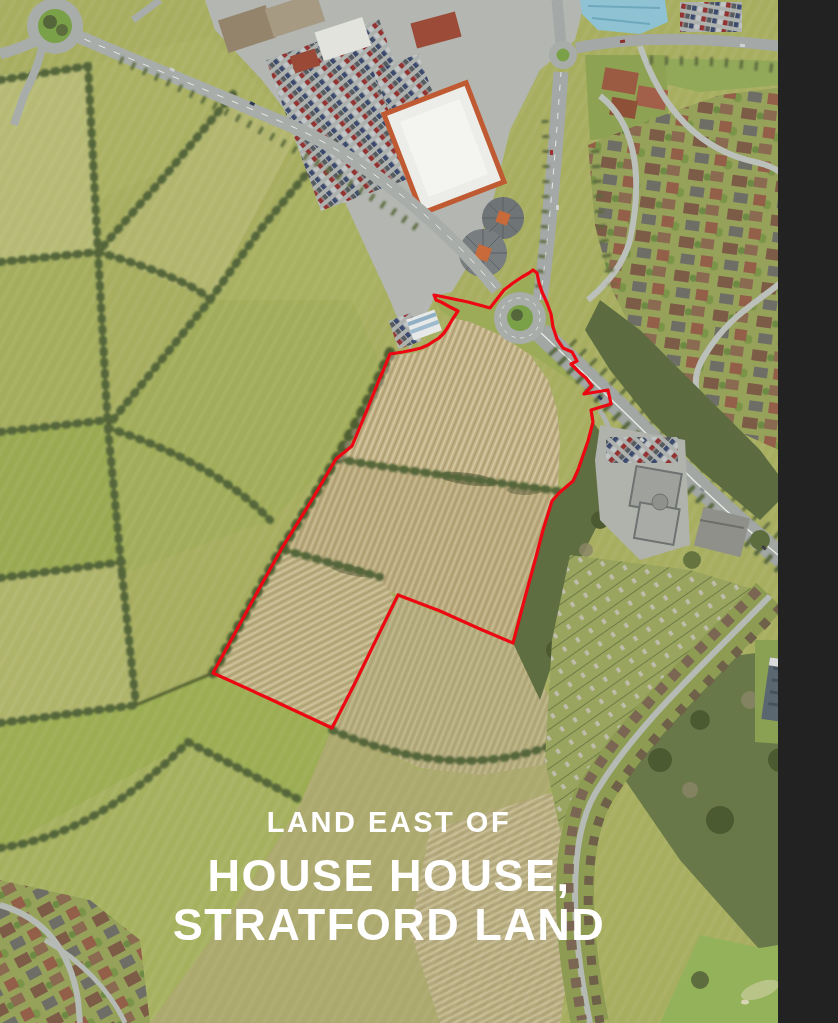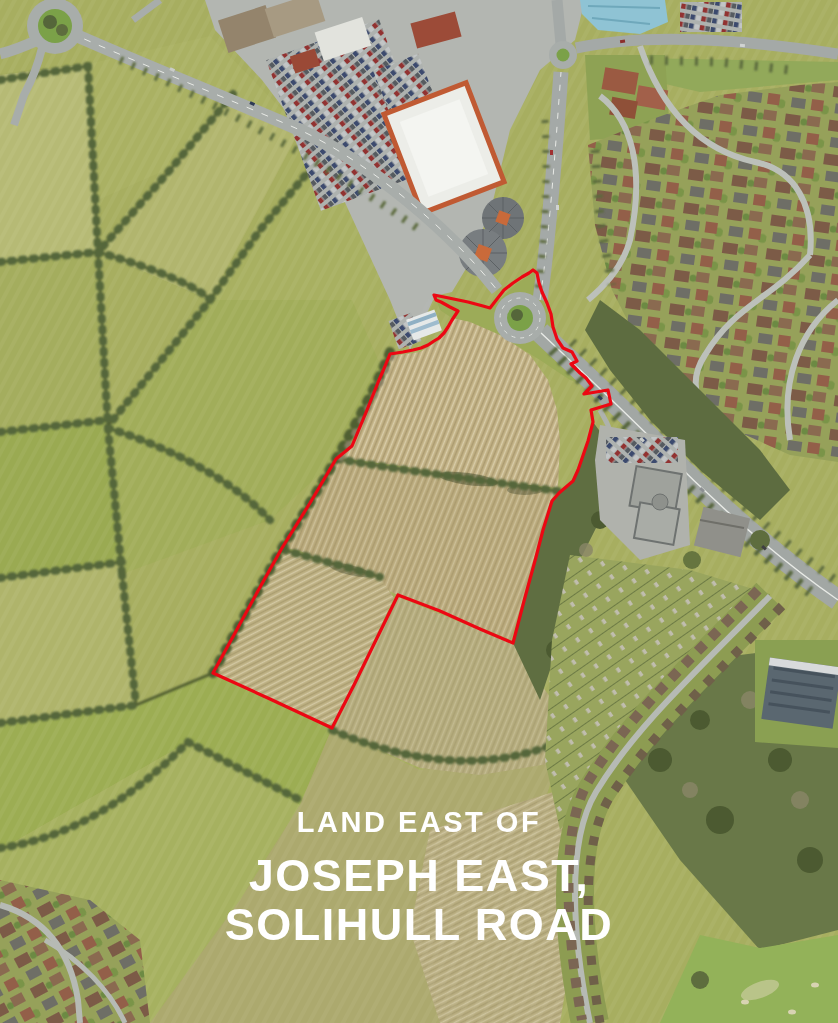--- a/index.html
+++ b/index.html
@@ -1,16 +1,16 @@
 <!DOCTYPE html>
 <html><head>
 <meta charset="utf-8">
 <style>
   html,body{margin:0;padding:0;background:#222;}
-  .canvas{position:relative;width:838px;height:1023px;overflow:hidden;
+  .canvas{position:relative;width:778px;height:1023px;overflow:hidden;
           font-family:"Liberation Sans",sans-serif;}
   .canvas svg{position:absolute;inset:0;display:block;}
   .overlay{position:absolute;left:0;top:806px;width:100%;text-align:center;
            color:#fff;font-weight:700;z-index:5;pointer-events:none;}
   .overlay .sub{font-size:29px;letter-spacing:2.5px;margin:0 0 12px 0;}
   .overlay .main{font-size:45px;letter-spacing:1.5px;line-height:49px;margin:0;}
 </style>
 </head>
 <body>
 
@@ -343,17 +343,17 @@
     <rect x="740" y="44" width="5" height="3" fill="#d0d3d2" transform="rotate(6 742 45)"></rect>
   </g>
 
   <g>
     <polygon fill="none" stroke-linejoin="round" points="434,295 444,297 468,302 483,306 490,308 497,299 504,290 513,283 522,277 529,273 533,270 537,273 539,283 542,292 547,303 551,314 553,327 557,339 563,348 572,352 577,361 571,364 576,369 580,373 586,378 592,386 584,394 608,390 611,404 591,410 593,422 588,441 578,470 573,481 559,493 552,501 543,530 536,557 524,601 513,643 480,629 440,611 398,595 376,640 354,685 332,728 270,699 213,673 235,633 259,589 282,548 310,503 336,459 352,446 367,410 379,380 383,371 390,354 403,352 413,350 421,348 428,345 434,341 439,338 444,333 448,327 452,320 456,314 458,311 450,307 441,302 436,300" stroke="#ec0713" stroke-width="3.2"></polygon>
   </g>
 </svg>
 
   <div class="overlay">
     <p class="sub">LAND EAST OF</p>
-    <p class="main">JOSEPH EAST,</p>
-    <p class="main">SOLIHULL ROAD</p>
+    <p class="main">HOUSE HOUSE,</p>
+    <p class="main">STRATFORD LAND</p>
   </div>
 
 </div>
 
 </body></html>

